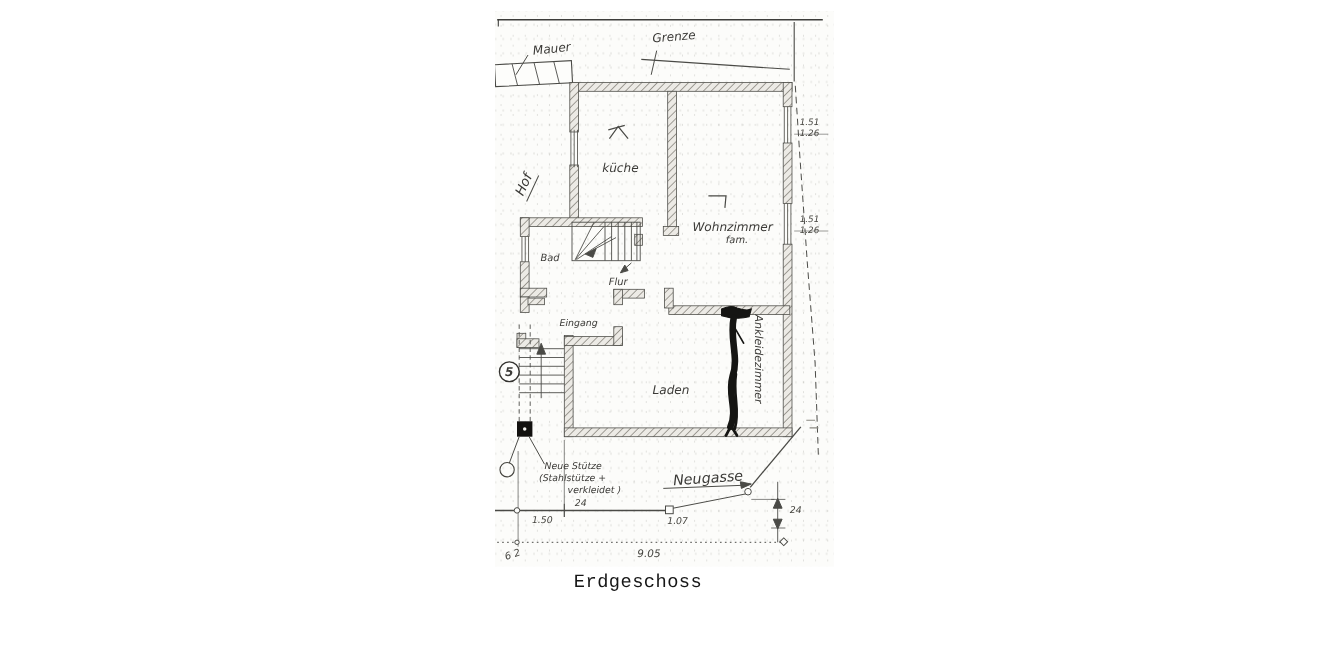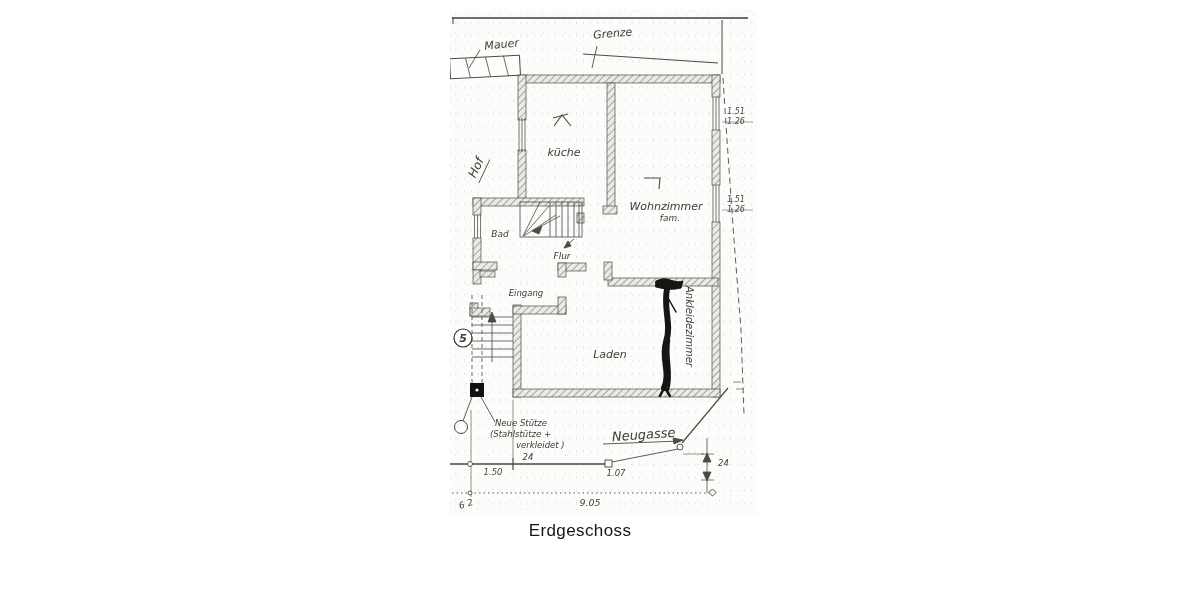--- a/index.html
+++ b/index.html
@@ -6,21 +6,21 @@
   .page{position:relative;width:1200px;height:600px;background:#ffffff;overflow:hidden;
         font-family:"DejaVu Sans",sans-serif;}
   .scan{position:absolute;left:450px;top:10px;width:308px;height:505px;
         background-color:#fcfcfa;
         background-image:
           radial-gradient(rgba(110,110,100,0.20) 0.6px, transparent 0.9px),
           radial-gradient(rgba(110,110,100,0.12) 0.5px, transparent 0.8px);
         background-size:11px 9px, 7px 13px;
         background-position:0 0, 4px 6px;}
   .caption{position:absolute;left:450px;top:521px;width:260px;text-align:center;
-           font-family:Liberation Sans, sans-serif;
+           font-family:Liberation Mono, monospace;
            font-size:17px;color:#161616;letter-spacing:0.4px;}
   svg{display:block;}
   .hw{font-family:"DejaVu Sans",sans-serif;font-style:italic;fill:#3c3b38;}
   .dim{font-family:"DejaVu Sans",sans-serif;font-style:italic;fill:#45443f;}
   .pencil{stroke:#4a4a46;fill:none;}
 </style>
 </head>
 <body>
 
 <div class="page">

